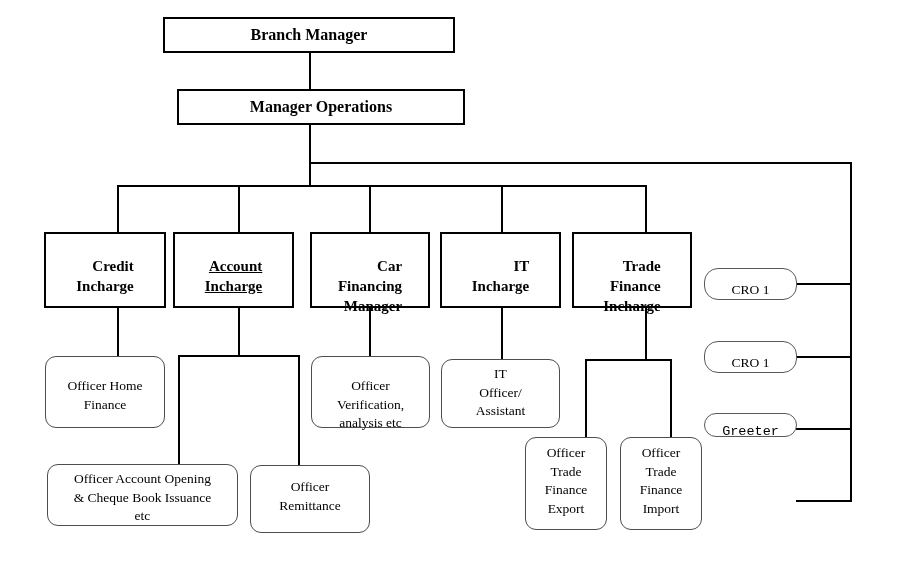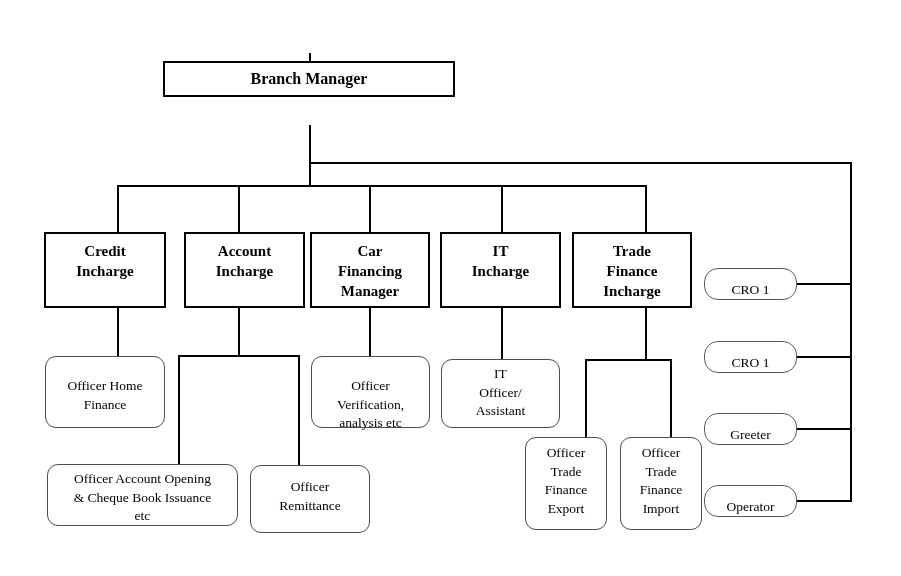--- a/index.html
+++ b/index.html
@@ -24,26 +24,26 @@
     z-index: 2;
   }
   .rect {
     border: 2px solid #000000;
     font-weight: bold;
   }
   .toplevel {
     font-size: 16px;
     align-items: center;
     padding-top: 0;
-    margin-top: 44px;
   }
   .dept {
     font-size: 15px;
     line-height: 20px;
-    padding-top: 7px;
+    padding-top: 22px;
+    text-align: right;
   }
   .rounded {
     border: 1.5px solid #4d4d4d;
     border-radius: 11px;
     font-size: 13.5px;
     line-height: 18.5px;
     padding-top: 20px;
   }
   .pill {
     border: 1.5px solid #595959;
@@ -60,25 +60,26 @@
   .hline { height: 1.5px; }
   .vline { width: 1.5px; }
 </style>
 </head>
 <body>
 
 <div id="canvas">
 
   <div class="node rect toplevel" style="left:163px; top:17px; width:292px; height:36px;">Branch Manager</div>
 
+  <div class="node rect toplevel" style="left:177px; top:89px; width:288px; height:36px;">Manager Operations</div>
 
   <div class="node rect dept" style="left:44px; top:232px; width:122px; height:76px;">Credit
 Incharge</div>
 
-  <div class="node rect dept" style="left:184px; top:232px; width:121px; height:76px;">Account
+  <div class="node rect dept" style="left:173px; top:232px; width:121px; height:76px;text-decoration:underline;">Account
 Incharge</div>
 
   <div class="node rect dept" style="left:310px; top:232px; width:120px; height:76px;">Car
 Financing
 Manager</div>
 
   <div class="node rect dept" style="left:440px; top:232px; width:121px; height:76px;">IT
 Incharge</div>
 
   <div class="node rect dept" style="left:572px; top:232px; width:120px; height:76px;">Trade
@@ -110,23 +111,22 @@
 
   <div class="node rounded" style="left:620px; top:437px; width:82px; height:93px; padding-top:6px;">Officer
 Trade
 Finance
 Import</div>
 
   <div class="node pill" style="left:704px; top:268px; width:93px; height:32px;">CRO 1</div>
 
   <div class="node pill" style="left:704px; top:341px; width:93px; height:32px;">CRO 1</div>
 
-  <div class="node pill" style="left:704px; top:413px; width:93px; height:32px;">Greeter</div>
+  <div class="node pill" style="left:704px; top:413px; width:93px; height:24px;font-family:Liberation Mono, monospace;">Greeter</div>
 
-  <div class="node pill" style="left:704px; top:485px; width:93px; height:32px;">Operator</div>
 
   <div class="vline" style="left:309px; top:53px;  height:36px;"></div>
   <div class="vline" style="left:309px; top:125px; height:61px;"></div>
   <div class="hline" style="left:309px; top:162px; width:542px;"></div>
   <div class="vline" style="left:850px; top:162px; height:340px;"></div>
   <div class="hline" style="left:117px; top:185px; width:529px;"></div>
 
   <div class="vline" style="left:117px; top:185px; height:47px;"></div>
   <div class="vline" style="left:238px; top:185px; height:47px;"></div>
   <div class="vline" style="left:369px; top:185px; height:47px;"></div>

